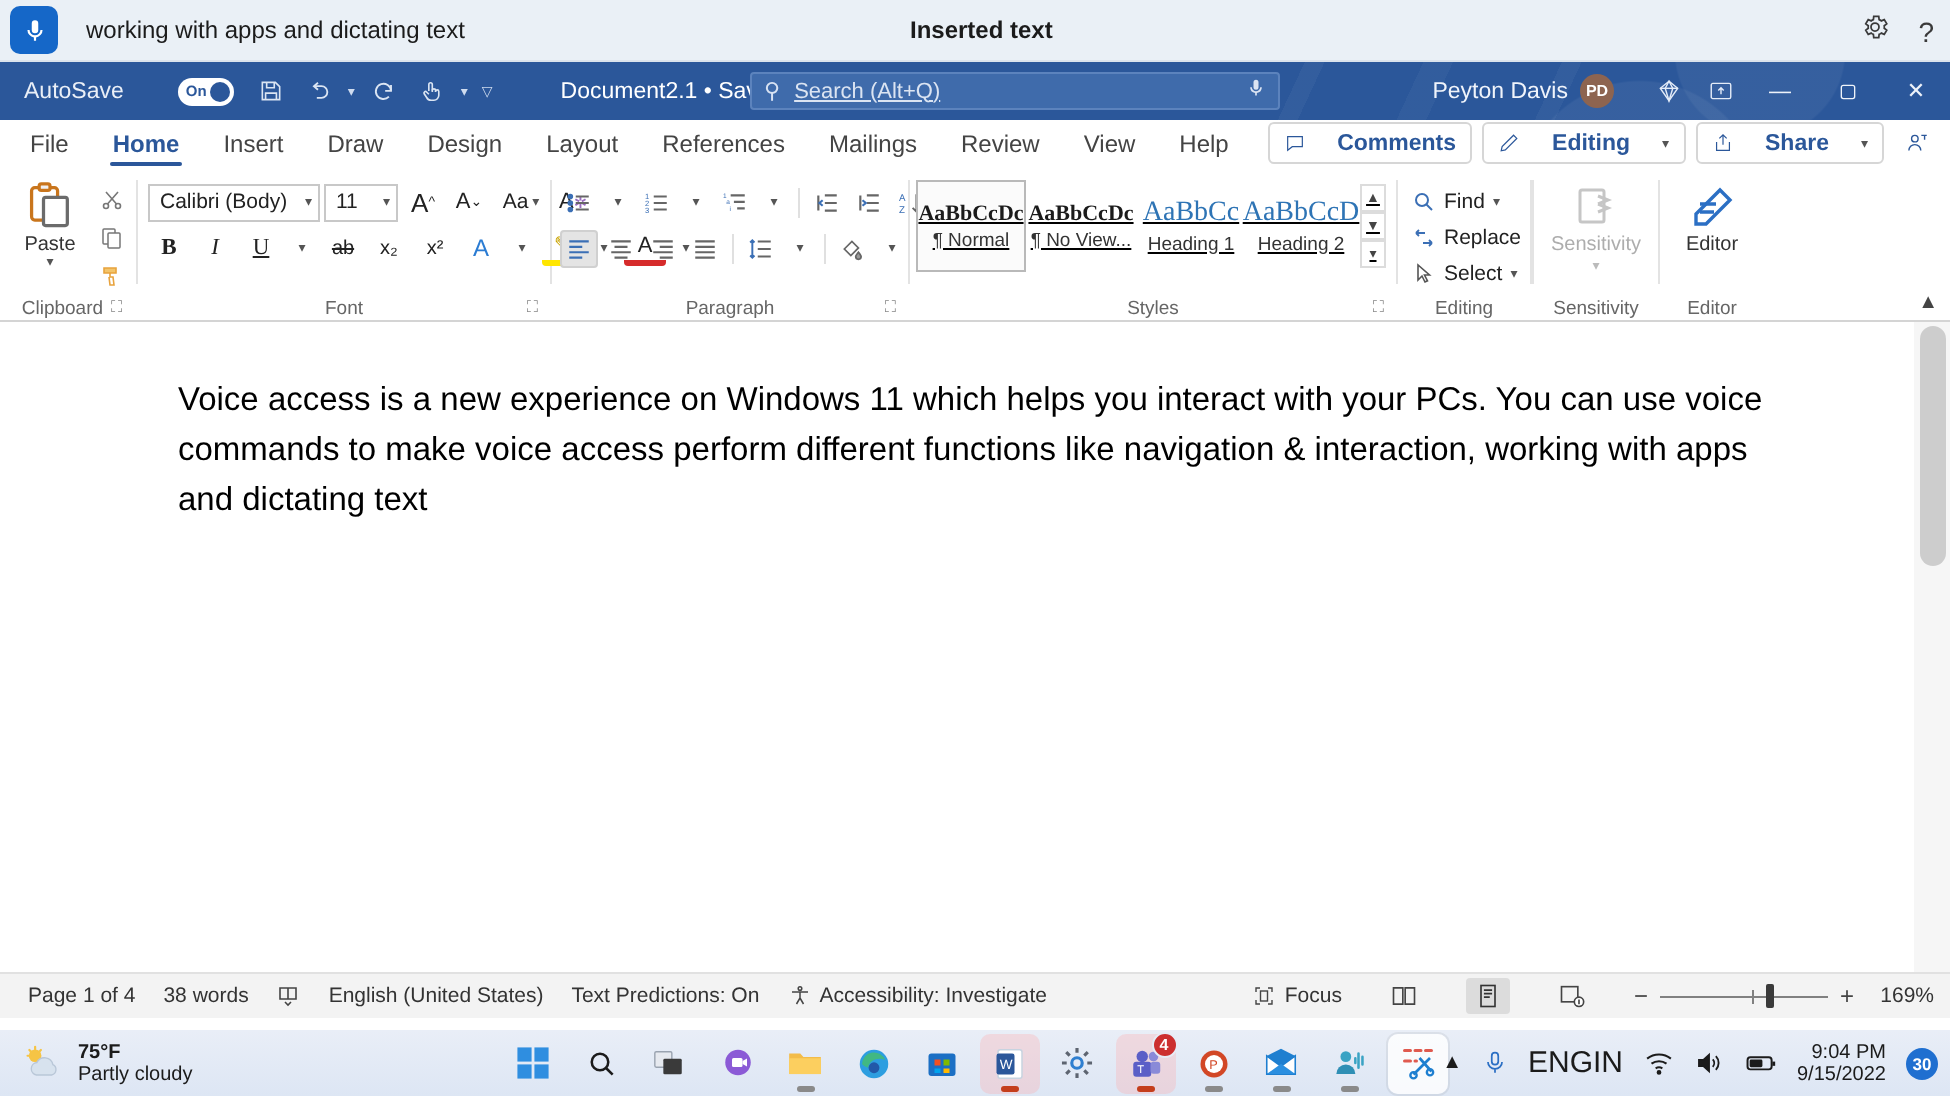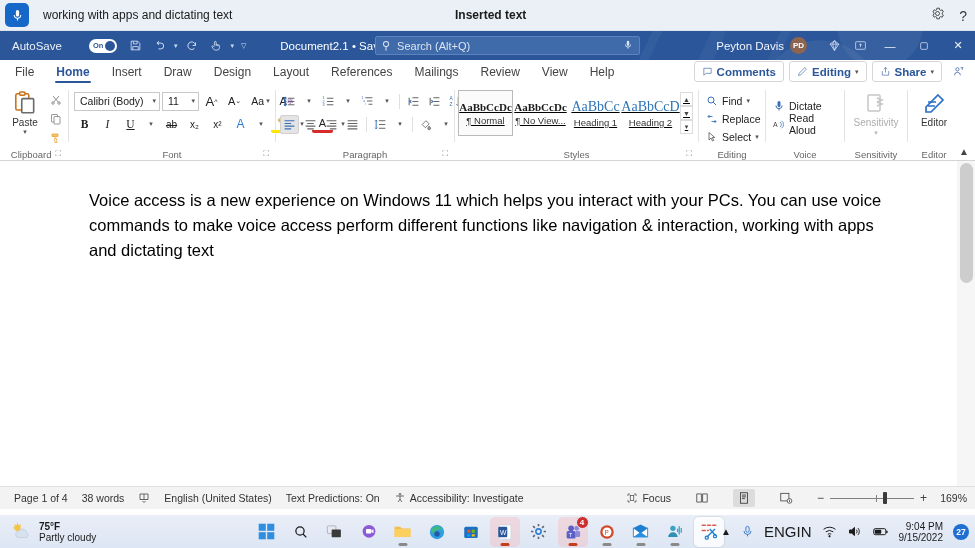--- a/index.html
+++ b/index.html
@@ -73,21 +73,21 @@
   .tb-docname {
     margin-left:32px; font-size:11.5px; color:#ffffff;
     display:flex; align-items:center; gap:5px; cursor:pointer; white-space:nowrap;
   }
   .searchbox {
     position:absolute; left:375px; top:5px; width:265px; height:19px;
     background:#3f6bab; border:1px solid #5c83bd; border-radius:2px;
     display:flex; align-items:center; padding:0 6px; cursor:text;
   }
   .searchbox .mag { font-size:11px; color:#d9e3f3; margin-right:7px; }
-  .searchbox .ph { font-size:11px; color:#dbe4f2; flex:1; }
+  .searchbox .ph { font-size:11px; color:#dbe4f2; flex:1;text-decoration:underline; }
   .searchbox .micq svg { width:10px; height:10px; fill:#dbe4f2; }
   .tb-right { position:absolute; right:0; top:0; height:29px; display:flex; align-items:center; }
   .user { display:flex; align-items:center; gap:6px; margin-right:14px; cursor:pointer; }
   .user .nm { font-size:11.5px; color:#f0f4fb; }
   .avatar {
     width:17px; height:17px; border-radius:50%; background:#8d6450;
     color:#fff; font-size:8px; font-weight:700;
     display:flex; align-items:center; justify-content:center;
   }
   .tb-icon { width:26px; height:29px; display:flex; align-items:center; justify-content:center; cursor:pointer; }
@@ -106,21 +106,21 @@
     padding:0 11px; display:flex; align-items:center; font-size:12px;
     color:#444; cursor:pointer; position:relative;
   }
   .tab.active { color:#2b579a; font-weight:600; }
   .tab.active::after {
     content:""; position:absolute; left:10px; right:10px; bottom:1px;
     height:2.5px; background:#2b579a; border-radius:2px;
   }
   .tabs-right { position:absolute; right:5px; top:1px; display:flex; align-items:center; gap:5px; }
   .pillbtn {
-    display:flex; align-items:center; gap:4px; height:21px; padding:0 7px;
+    display:flex; align-items:center; gap:16px; height:21px; padding:0 7px;
     border:1px solid #d6d6d6; border-radius:3px; background:#fff;
     font-size:11.5px; color:#2b579a; cursor:pointer; font-weight:600;
   }
   .pillbtn .cv { font-size:7px; color:#555; font-weight:400; }
   .pillbtn svg { width:11px; height:11px; fill:none; stroke:#2b579a; stroke-width:1.3; }
   .tabs-right .plain { border:none; padding:0 5px; }
 
   
   .ribbon {
     height:76px; background:#fff; border-bottom:1px solid #d4d4d4;
@@ -679,42 +679,20 @@
               <span class="cv">▾</span>
             </div>
           </div>
         </div>
         <div class="grp-title">
           <span>Editing</span>
         </div>
       </div>
       <div class="grp-sep"></div>
 
-      <div class="grp" style="width:78px">
-        <div class="grp-body">
-          <div class="stack-col" style="padding-top:9px">
-            <div class="srow">
-              <svg viewBox="0 0 24 24" width="12" height="12" fill="#3b6fb5">
-                  <path d="M12 14a3 3 0 0 0 3-3V5a3 3 0 0 0-6 0v6a3 3 0 0 0 3 3zm5-3a5 5 0 0 1-10 0H5a7 7 0 0 0 6 6.9V21h2v-3.1A7 7 0 0 0 19 11z"></path>
-                </svg>
-              <span>Dictate</span>
-            </div>
-            <div class="srow">
-              <svg viewBox="0 0 24 24" width="13" height="13" fill="none" stroke="#444" stroke-width="1.5">
-                  <text x="0" y="17" font-size="14" fill="#444" stroke="none">A</text>
-                  <path d="M14 7a6 6 0 0 1 0 10M17 4.5a9 9 0 0 1 0 15" stroke="#3b6fb5"></path>
-                </svg>
-              <span>Read Aloud</span>
-            </div>
-          </div>
-        </div>
-        <div class="grp-title">
-          <span>Voice</span>
-        </div>
-      </div>
       <div class="grp-sep"></div>
 
       <div class="grp" style="width:62px">
         <div class="grp-body" style="justify-content:center">
           <div class="bigbtn dis">
             <svg viewBox="0 0 24 24" width="24" height="24" fill="none" stroke="#c6c6c6" stroke-width="1.5">
                 <rect x="4" y="3" width="12" height="16" rx="1"></rect>
                 <path d="M13 6l5 2-5 2M13 10l5 2-5 2"></path>
               </svg>
             <span class="lbl">Sensitivity</span>
@@ -966,17 +944,17 @@
         <svg viewBox="0 0 24 24" width="17" height="17" fill="none" stroke="#1b1b1b" stroke-width="1.4">
             <rect x="2.5" y="8" width="17" height="8.5" rx="2"></rect>
             <rect x="4" y="9.5" width="9" height="5.5" rx="1" fill="#1b1b1b" stroke="none"></rect>
             <path d="M21 11v3" stroke-width="2"></path>
           </svg>
       </span>
       <span class="clock">
         <span>9:04 PM</span>
         <span>9/15/2022</span>
       </span>
-      <span class="notif">27</span>
+      <span class="notif">30</span>
     </div>
   </div>
 
 </div>
 
 </body></html>

